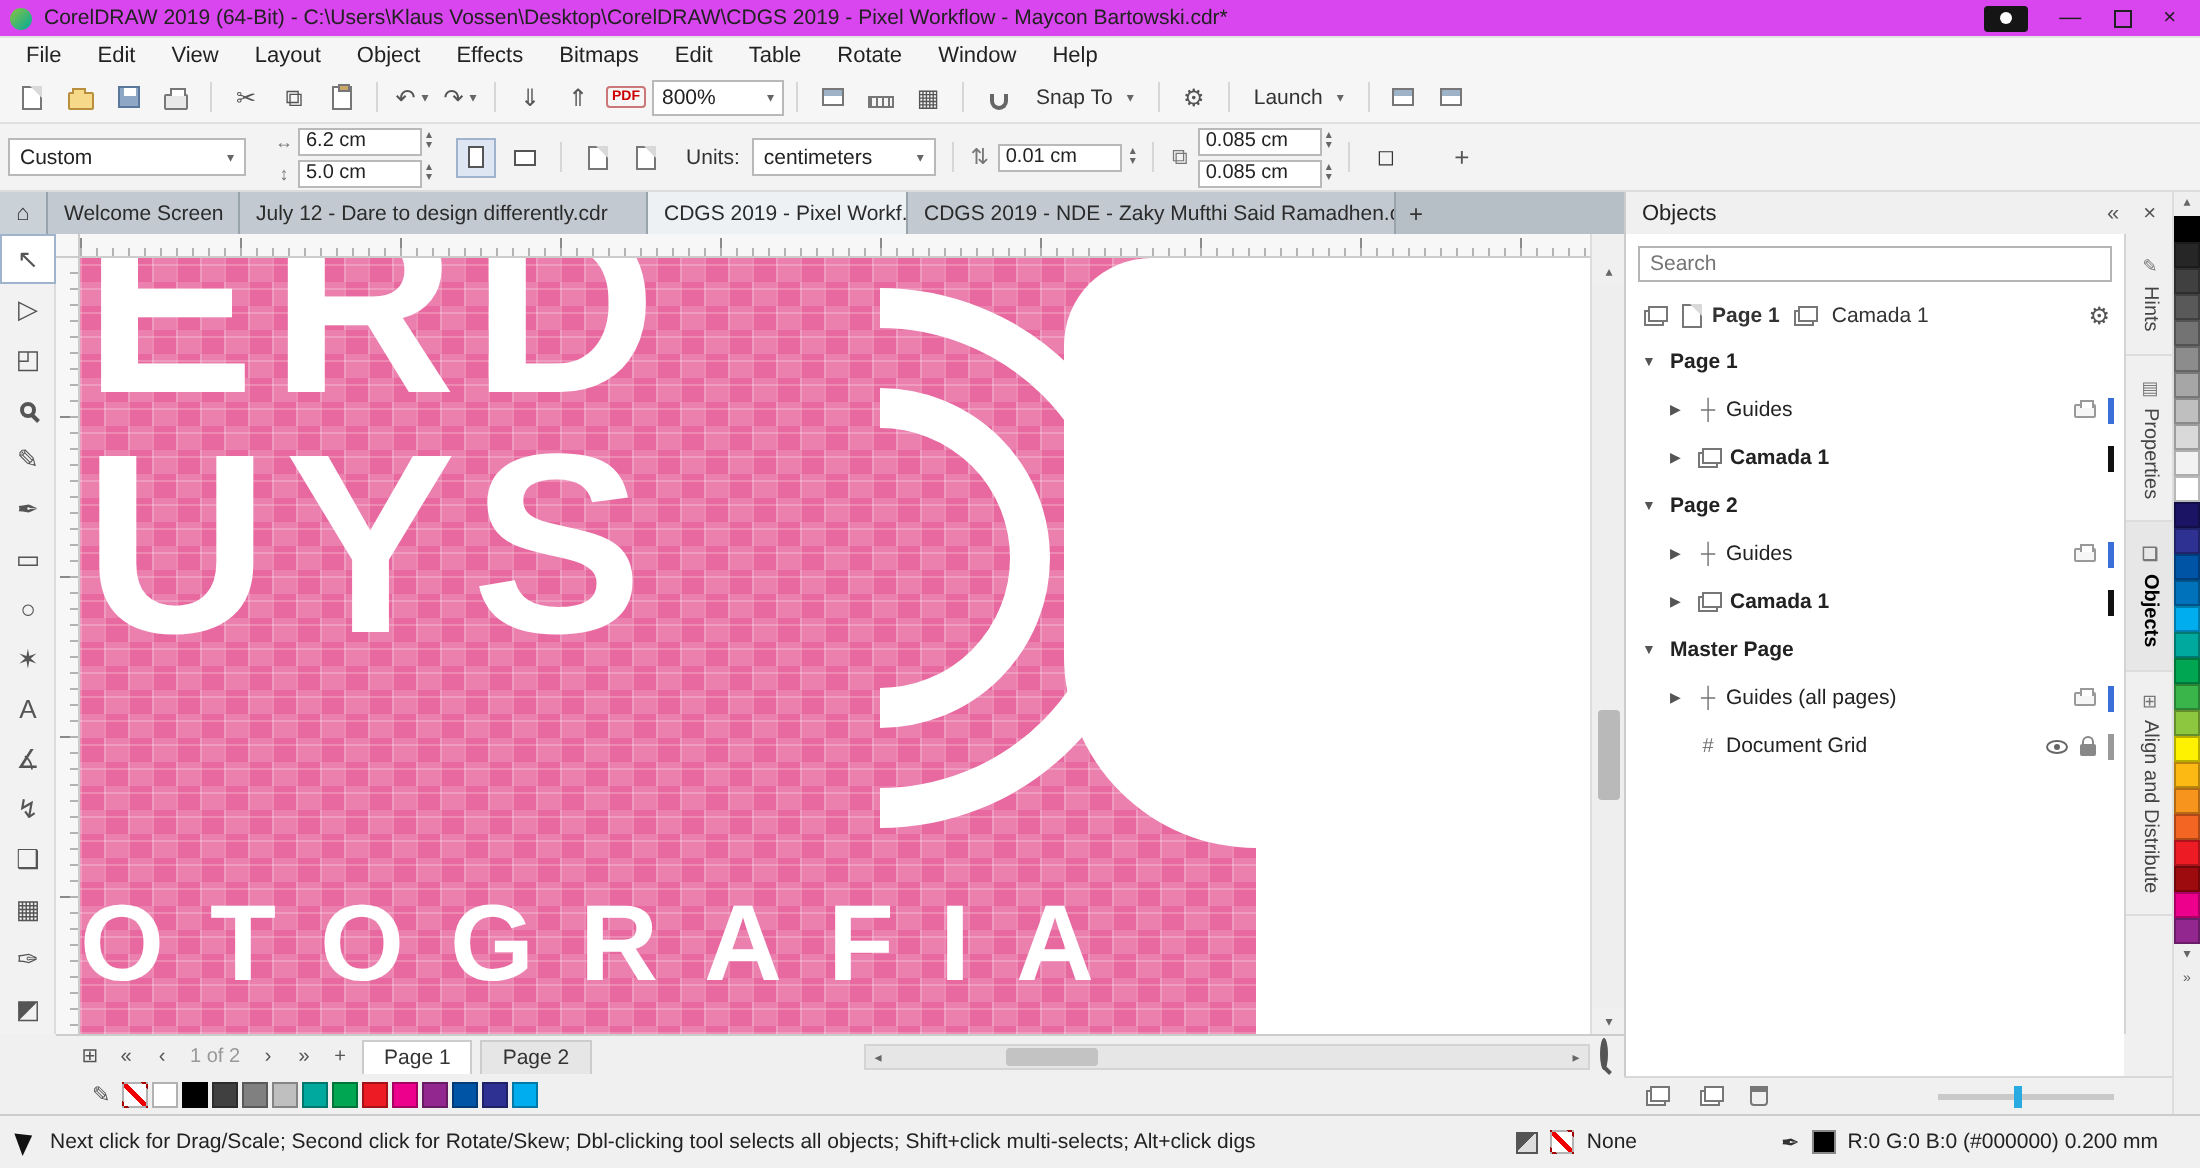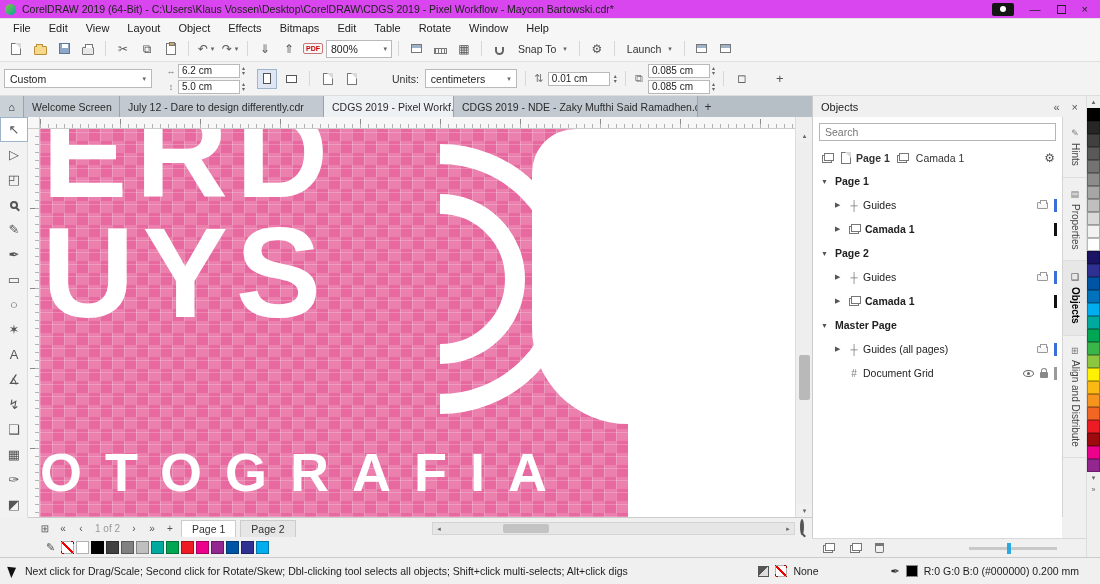--- a/index.html
+++ b/index.html
@@ -274,21 +274,21 @@
     <span class="tb-sep"></span>
     <span class="tbb">
         <span class="ic-win"></span>
       </span>
     <span class="tbb">
         <span class="ic-win"></span>
       </span>
   </div>
 
   <div class="abs propbar">
-    <span class="pb-combo" style="width:148px;">
+    <span class="pb-combo" style="width:119px;">
       <span>Custom</span>
       <span class="dd" style="margin-left:auto;">▾</span>
     </span>
     <span class="stack" style="margin-left:10px;">
       <span class="srow">
         <span class="tiny-g">↔</span>
         <span class="pb-num">6.2 cm</span>
         <span class="spin">
             <span>▴</span>
             <span>▾</span>
@@ -309,21 +309,21 @@
     <span class="pb-tool">
         <span class="ic-landscape"></span>
       </span>
     <span class="tb-sep"></span>
     <span class="pb-tool">
         <span class="ic-doc"></span>
       </span>
     <span class="pb-tool">
         <span class="ic-doc"></span>
       </span>
-    <span class="pb-label" style="margin-left:24px;">Units:</span>
+    <span class="pb-label" style="margin-left:4px;">Units:</span>
     <span class="pb-combo" style="width:92px;">
       <span>centimeters</span>
       <span class="dd" style="margin-left:auto;">▾</span>
     </span>
     <span class="tb-sep"></span>
     <span class="tiny-g" style="font-size:11px;">⇅</span>
     <span class="pb-num">0.01 cm</span>
     <span class="spin">
         <span>▴</span>
         <span>▾</span>

